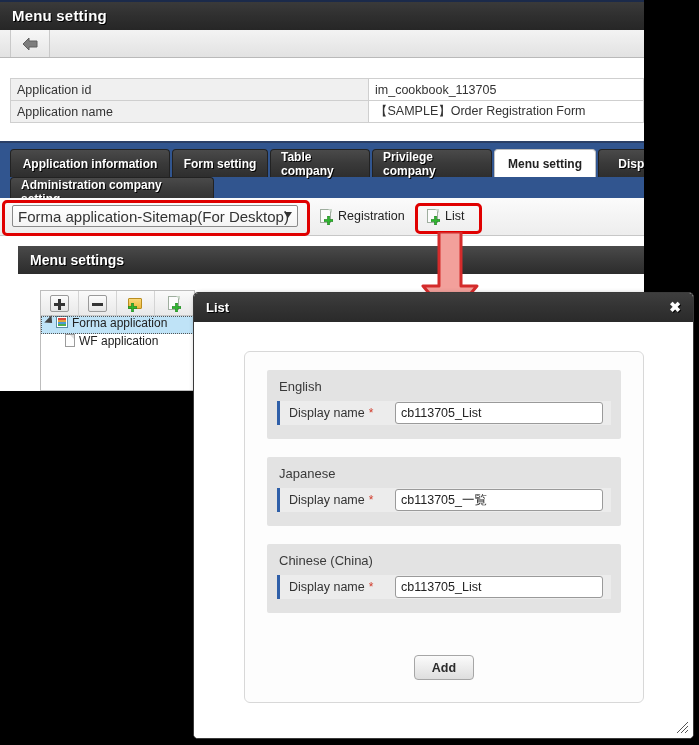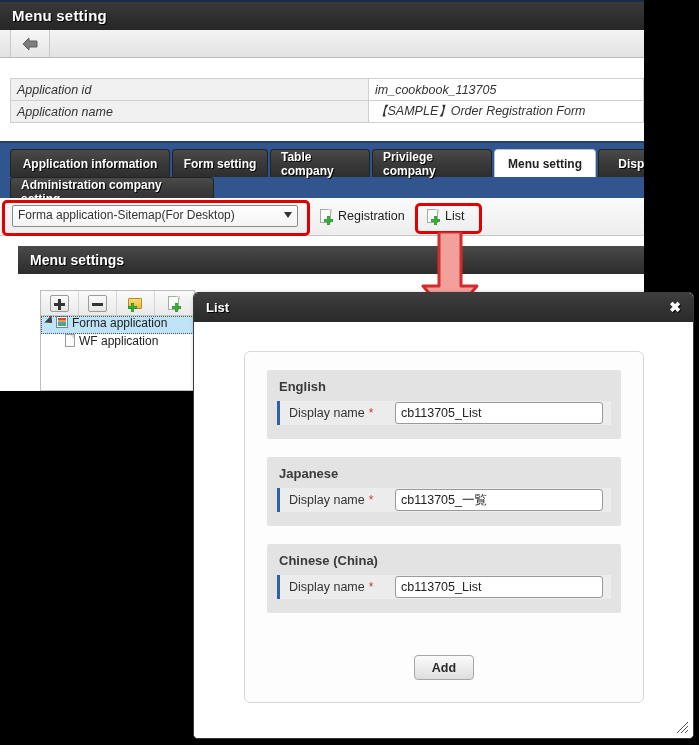--- a/index.html
+++ b/index.html
@@ -55,21 +55,20 @@
   .info-table{
     position:absolute;left:10px;top:78px;width:634px;
     border-collapse:collapse;
     font-size:12.5px;
   }
   .info-table td{
     border:1px solid #cfcfcf;
     height:21px;padding:0 6px;
     color:#333;
     white-space:nowrap;
-    font-style:italic;
   }
   .info-table td.label{
     width:345px;background:#f0f0f0;
   }
   .info-table td.value{background:#fff;}
 
   
   .tab-strip{
     position:absolute;left:0;top:141px;width:644px;height:57px;
     background:#31558f;
@@ -99,21 +98,21 @@
     border-bottom:1px solid #c7c7c7;
     box-sizing:border-box;
   }
   .sel-wrap{
     position:absolute;left:12px;top:7px;width:286px;height:22px;
   }
   .sel-box{
     width:100%;height:100%;box-sizing:border-box;
     background:linear-gradient(to bottom,#ffffff 0%,#f4f4f4 100%);
     border:1px solid #8a8a8a;border-radius:2px;
-    font-size:12px;color:#333;
+    font-size:15px;color:#333;
     padding:2px 20px 0 5px;
     white-space:nowrap;overflow:hidden;
     position:relative;
   }
   .sel-caret{
     position:absolute;right:5px;top:6px;
     width:0;height:0;border-left:4px solid transparent;
     border-right:4px solid transparent;border-top:6px solid #333;
   }
   .tb-btn{
@@ -251,21 +250,21 @@
     box-sizing:border-box;
   }
   .lang-group{
     margin:18px 22px 0 22px;
     background:#e3e3e3;
     border-radius:2px;
     padding:9px 10px 14px 10px;
     box-sizing:border-box;
   }
   .lang-title{
-    font-size:13px;font-weight:bold;color:#3a3a3a;
+    font-size:13px;font-weight:normal;color:#3a3a3a;
     margin:0 0 7px 2px;
   }
   .field-row{
     display:flex;align-items:center;
     background:#ececec;
   }
   .field-label{
     width:118px;
     border-left:3px solid #2f5fa8;
     padding-left:9px;

